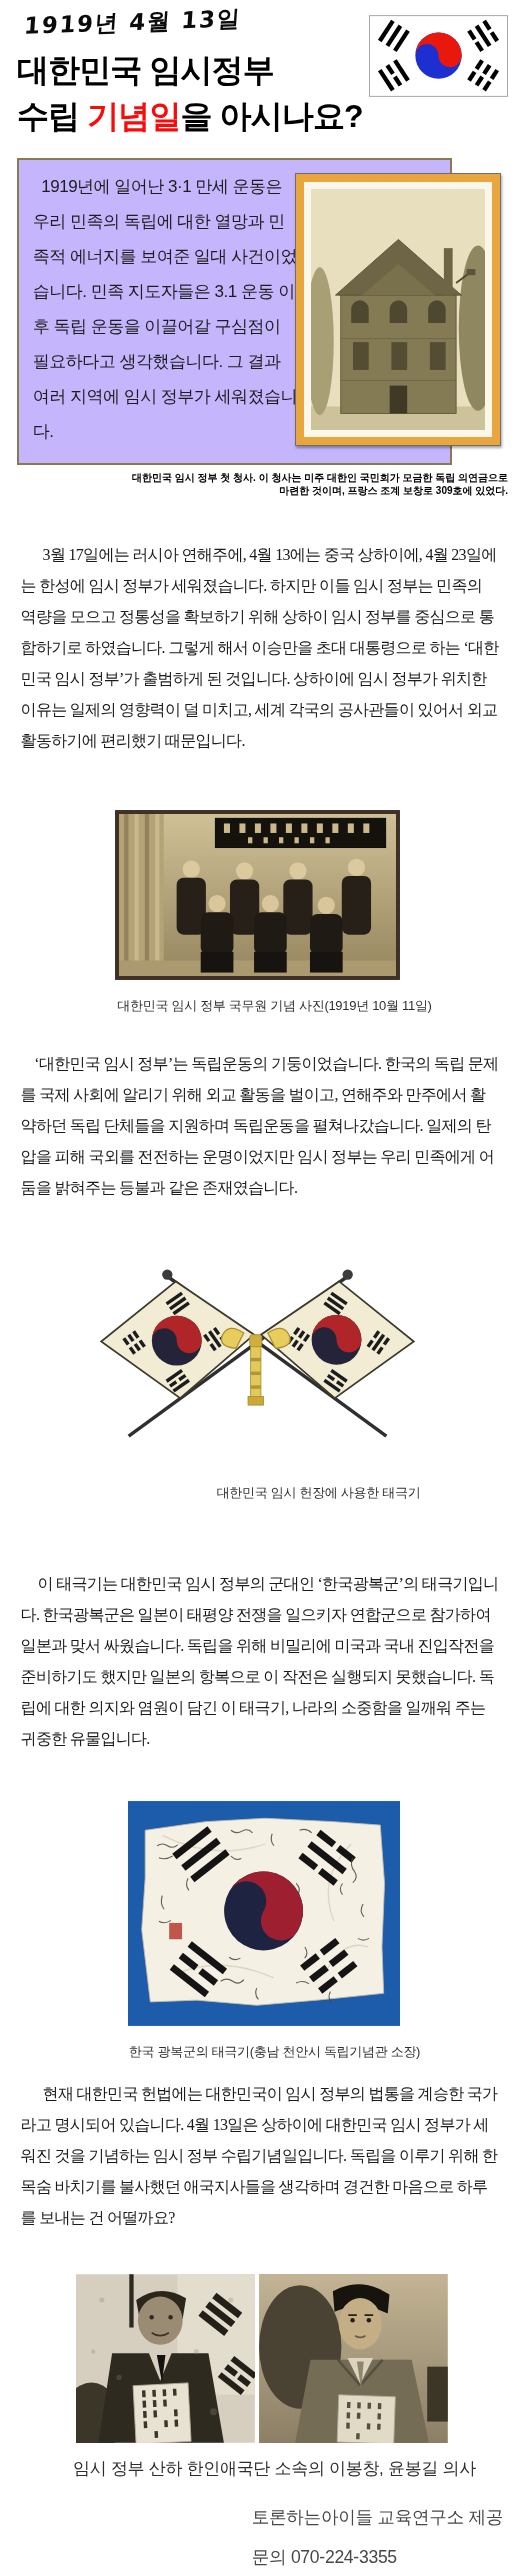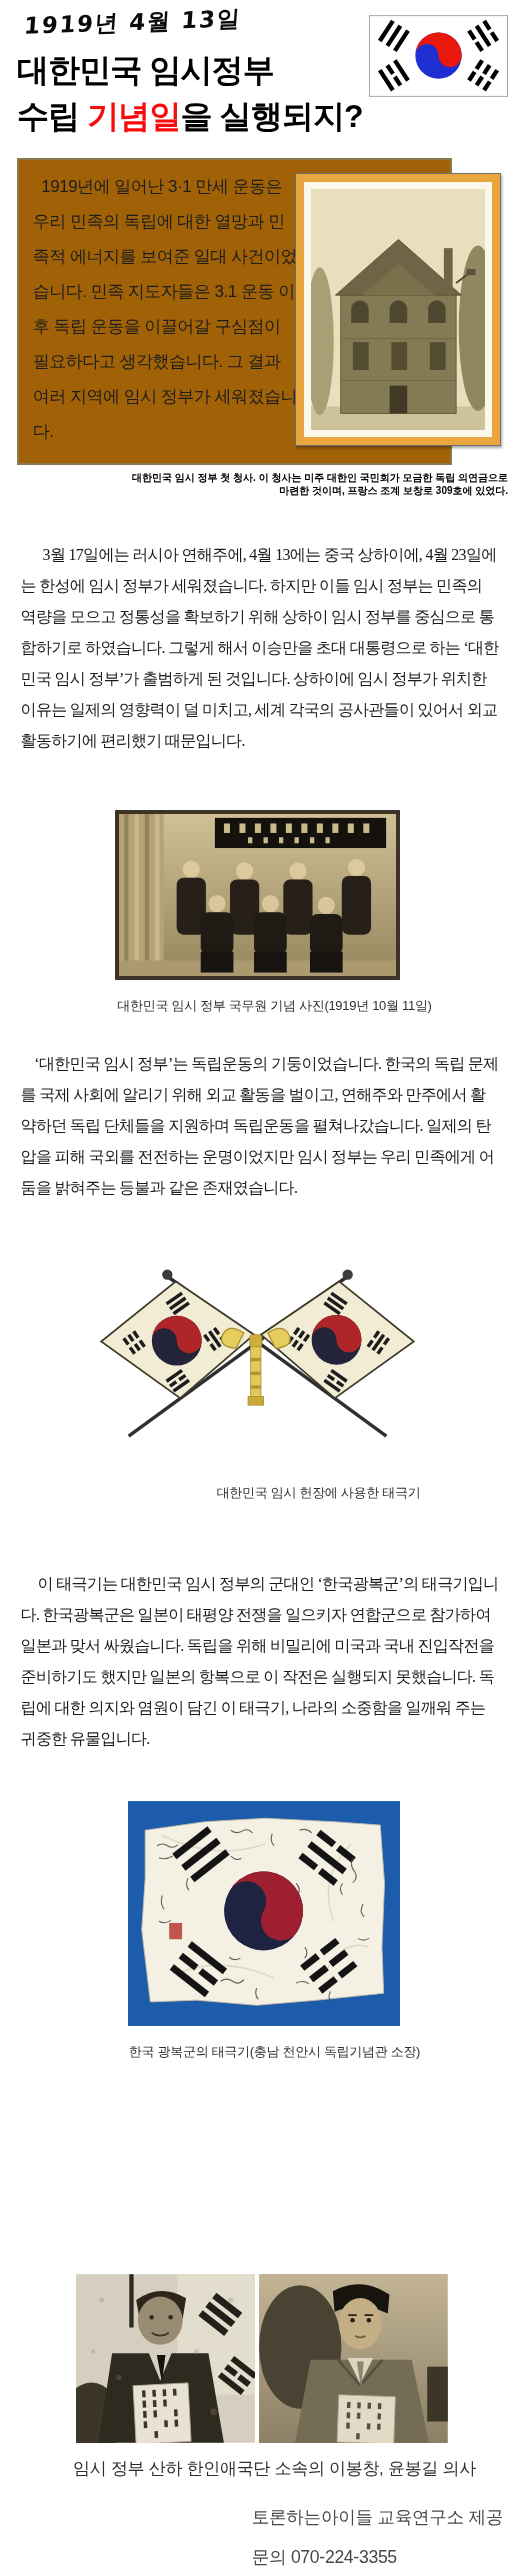--- a/index.html
+++ b/index.html
@@ -10,21 +10,21 @@
           font-family:"DejaVu Sans", sans-serif; letter-spacing:1.7px;
           transform:rotate(-2deg) skewX(-6deg); color:#0b0b0b; }
 
   .flag-top { position:absolute; left:369px; top:14.6px; width:139px; height:82px; }
 
   .main-title { position:absolute; left:17px; top:47px; width:361px; font-size:32px; line-height:46px;
           font-weight:bold; letter-spacing:-0.9px; color:#000; }
   .main-title .hl { font-weight:bold; }
 
   .intro-box { position:absolute; left:17px; top:158px; width:435px; height:307px;
-          border:2.6px solid #8a7a50; box-sizing:border-box; background:#a16207; }
+          border:2.6px solid #8a7a50; box-sizing:border-box; background:#c4b5fd; }
   .intro-box-text { position:absolute; left:13.7px; top:8.6px; width:268px; font-size:17px;
           line-height:35px; letter-spacing:-0.5px; color:#1d1d1d; text-indent:8.6px; }
 
   .gold-frame { position:absolute; left:295px; top:173px; width:206px; height:273px;
           background:#e9a63e; border:1.7px solid #6e6e6e; padding:7.7px; box-sizing:border-box;
           box-shadow:0.9px 1.7px 2.6px rgba(0,0,0,0.35); }
   .photo-mat { width:100%; height:100%; background:#fbf7ea; padding:6.9px; box-sizing:border-box; }
   .photo-mat svg { display:block; width:100%; height:100%; }
 
   .caption-hq { position:absolute; right:6.9px; top:471px; width:386px; text-align:right;
@@ -97,21 +97,21 @@
         <rect x="-14" y="-2.5" width="12" height="5"></rect>
           <rect x="2" y="-2.5" width="12" height="5"></rect>
         <rect x="-14" y="8" width="12" height="5"></rect>
           <rect x="2" y="8" width="12" height="5"></rect>
       </g>
     </g>
   </svg>
 
   <div class="main-title">
     <div>대한민국 임시정부</div>
-    <div><span>수립 </span><span class="hl" style="color: rgb(248, 11, 11);">기념일</span><span>을 실행되지?</span></div>
+    <div><span>수립 </span><span class="hl" style="color: rgb(248, 11, 11);">기념일</span><span>을 아시나요?</span></div>
   </div>
 
   <div class="intro-box">
     <div class="intro-box-text">1919년에 일어난 3·1 만세 운동은 우리 민족의 독립에 대한 열망과 민족적 에너지를 보여준 일대 사건이었습니다. 민족 지도자들은 3.1 운동 이후 독립 운동을 이끌어갈 구심점이 필요하다고 생각했습니다. 그 결과 여러 지역에 임시 정부가 세워졌습니다.</div>
   </div>
 
   <div class="gold-frame">
     <div class="photo-mat">
       <svg viewBox="0 0 200 278" preserveAspectRatio="none">
         <rect width="200" height="278" fill="#e7dfbd"></rect>
@@ -350,20 +350,21 @@
         <path d="M196,96 q6,6 2,13"></path>
       <path d="M118,182 q6,5 13,1"></path>
         <path d="M206,170 q5,7 0,13"></path>
       <path d="M70,90 q-4,8 1,14"></path>
         <path d="M250,96 q-5,7 0,13"></path>
     </g>
     <rect x="48" y="142" width="15" height="19" fill="#b53a30" opacity="0.85"></rect>
   </svg>
   <div class="caption-center caption-klaflag">한국 광복군의 태극기(충남 천안시 독립기념관 소장)</div>
 
+  <div class="para para-4">현재 대한민국 헌법에는 대한민국이 임시 정부의 법통을 계승한 국가라고 명시되어 있습니다. 4월 13일은 상하이에 대한민국 임시 정부가 세워진 것을 기념하는 임시 정부 수립기념일입니다. 독립을 이루기 위해 한 목숨 바치기를 불사했던 애국지사들을 생각하며 경건한 마음으로 하루를 보내는 건 어떨까요?</div>
 
   <div class="patriot-row">
     <svg viewBox="0 0 208 196" width="179">
       <rect width="208" height="196" fill="#d6cfbf"></rect>
       <rect x="118" y="0" width="90" height="140" fill="#e3ddcd"></rect>
       <g fill="#23201a" transform="rotate(38 168 48)">
         <rect x="148" y="30" width="38" height="8"></rect>
           <rect x="148" y="43" width="38" height="8"></rect>
           <rect x="148" y="56" width="38" height="8"></rect>
       </g>

